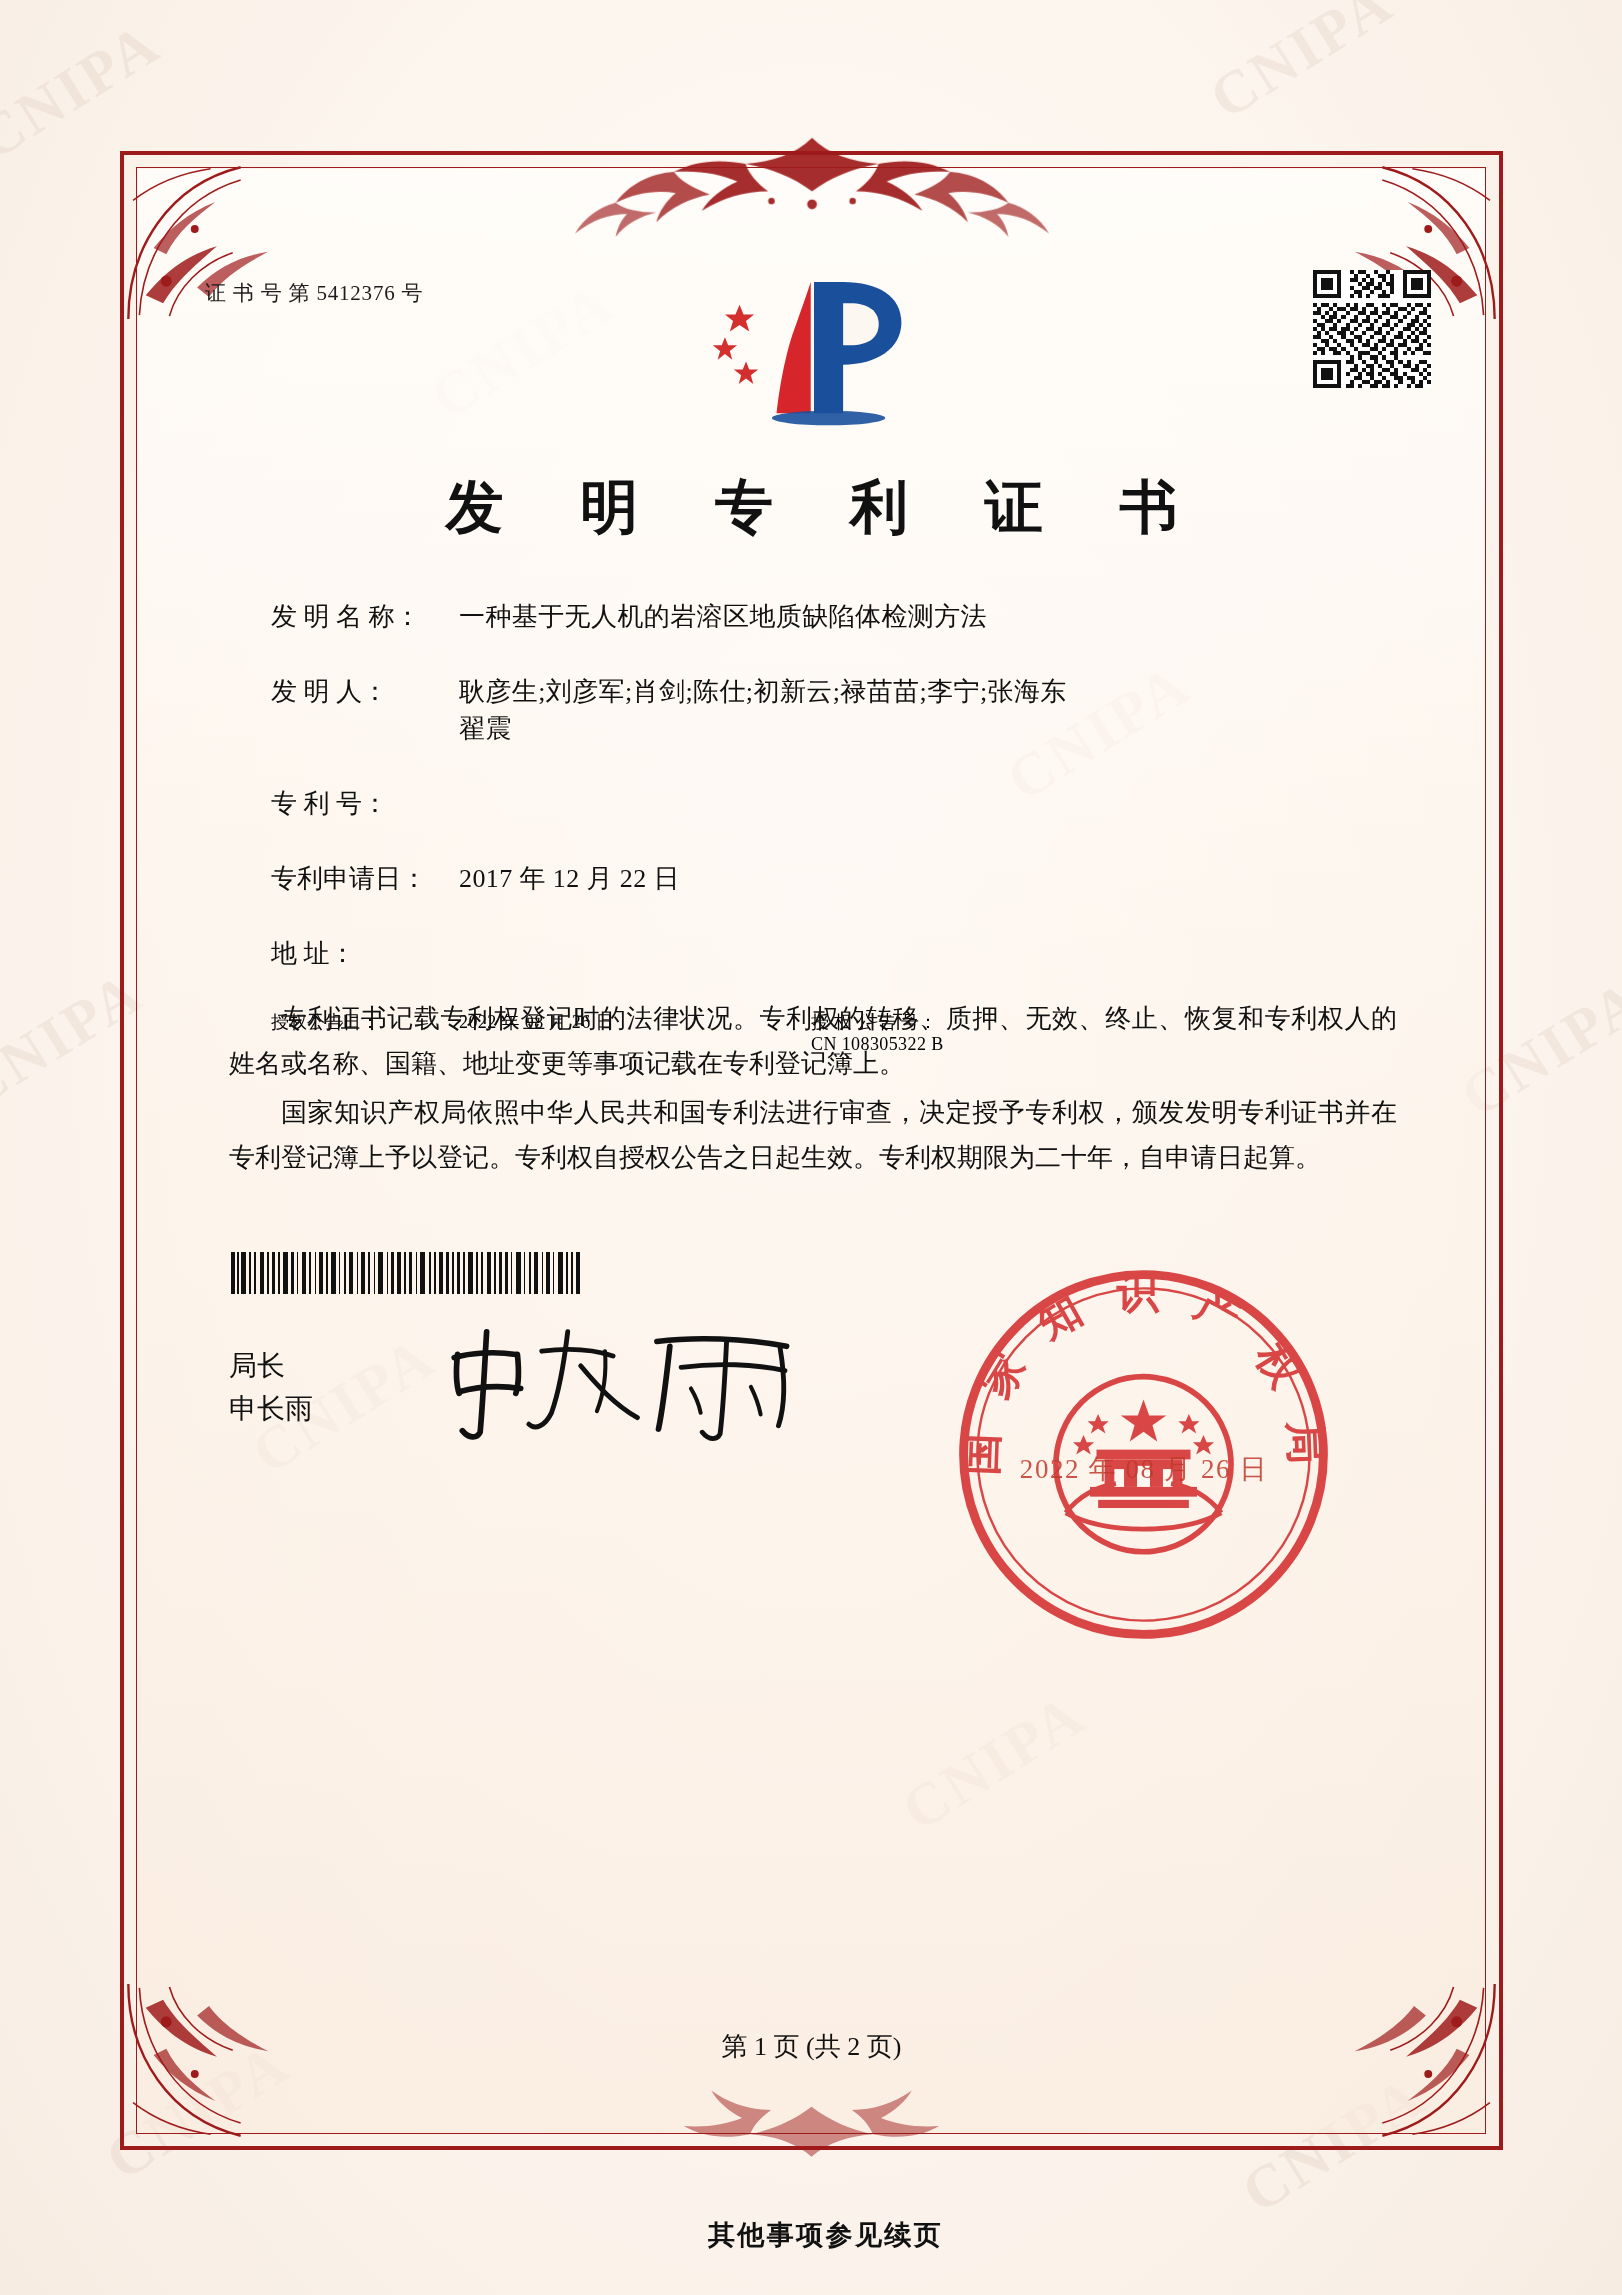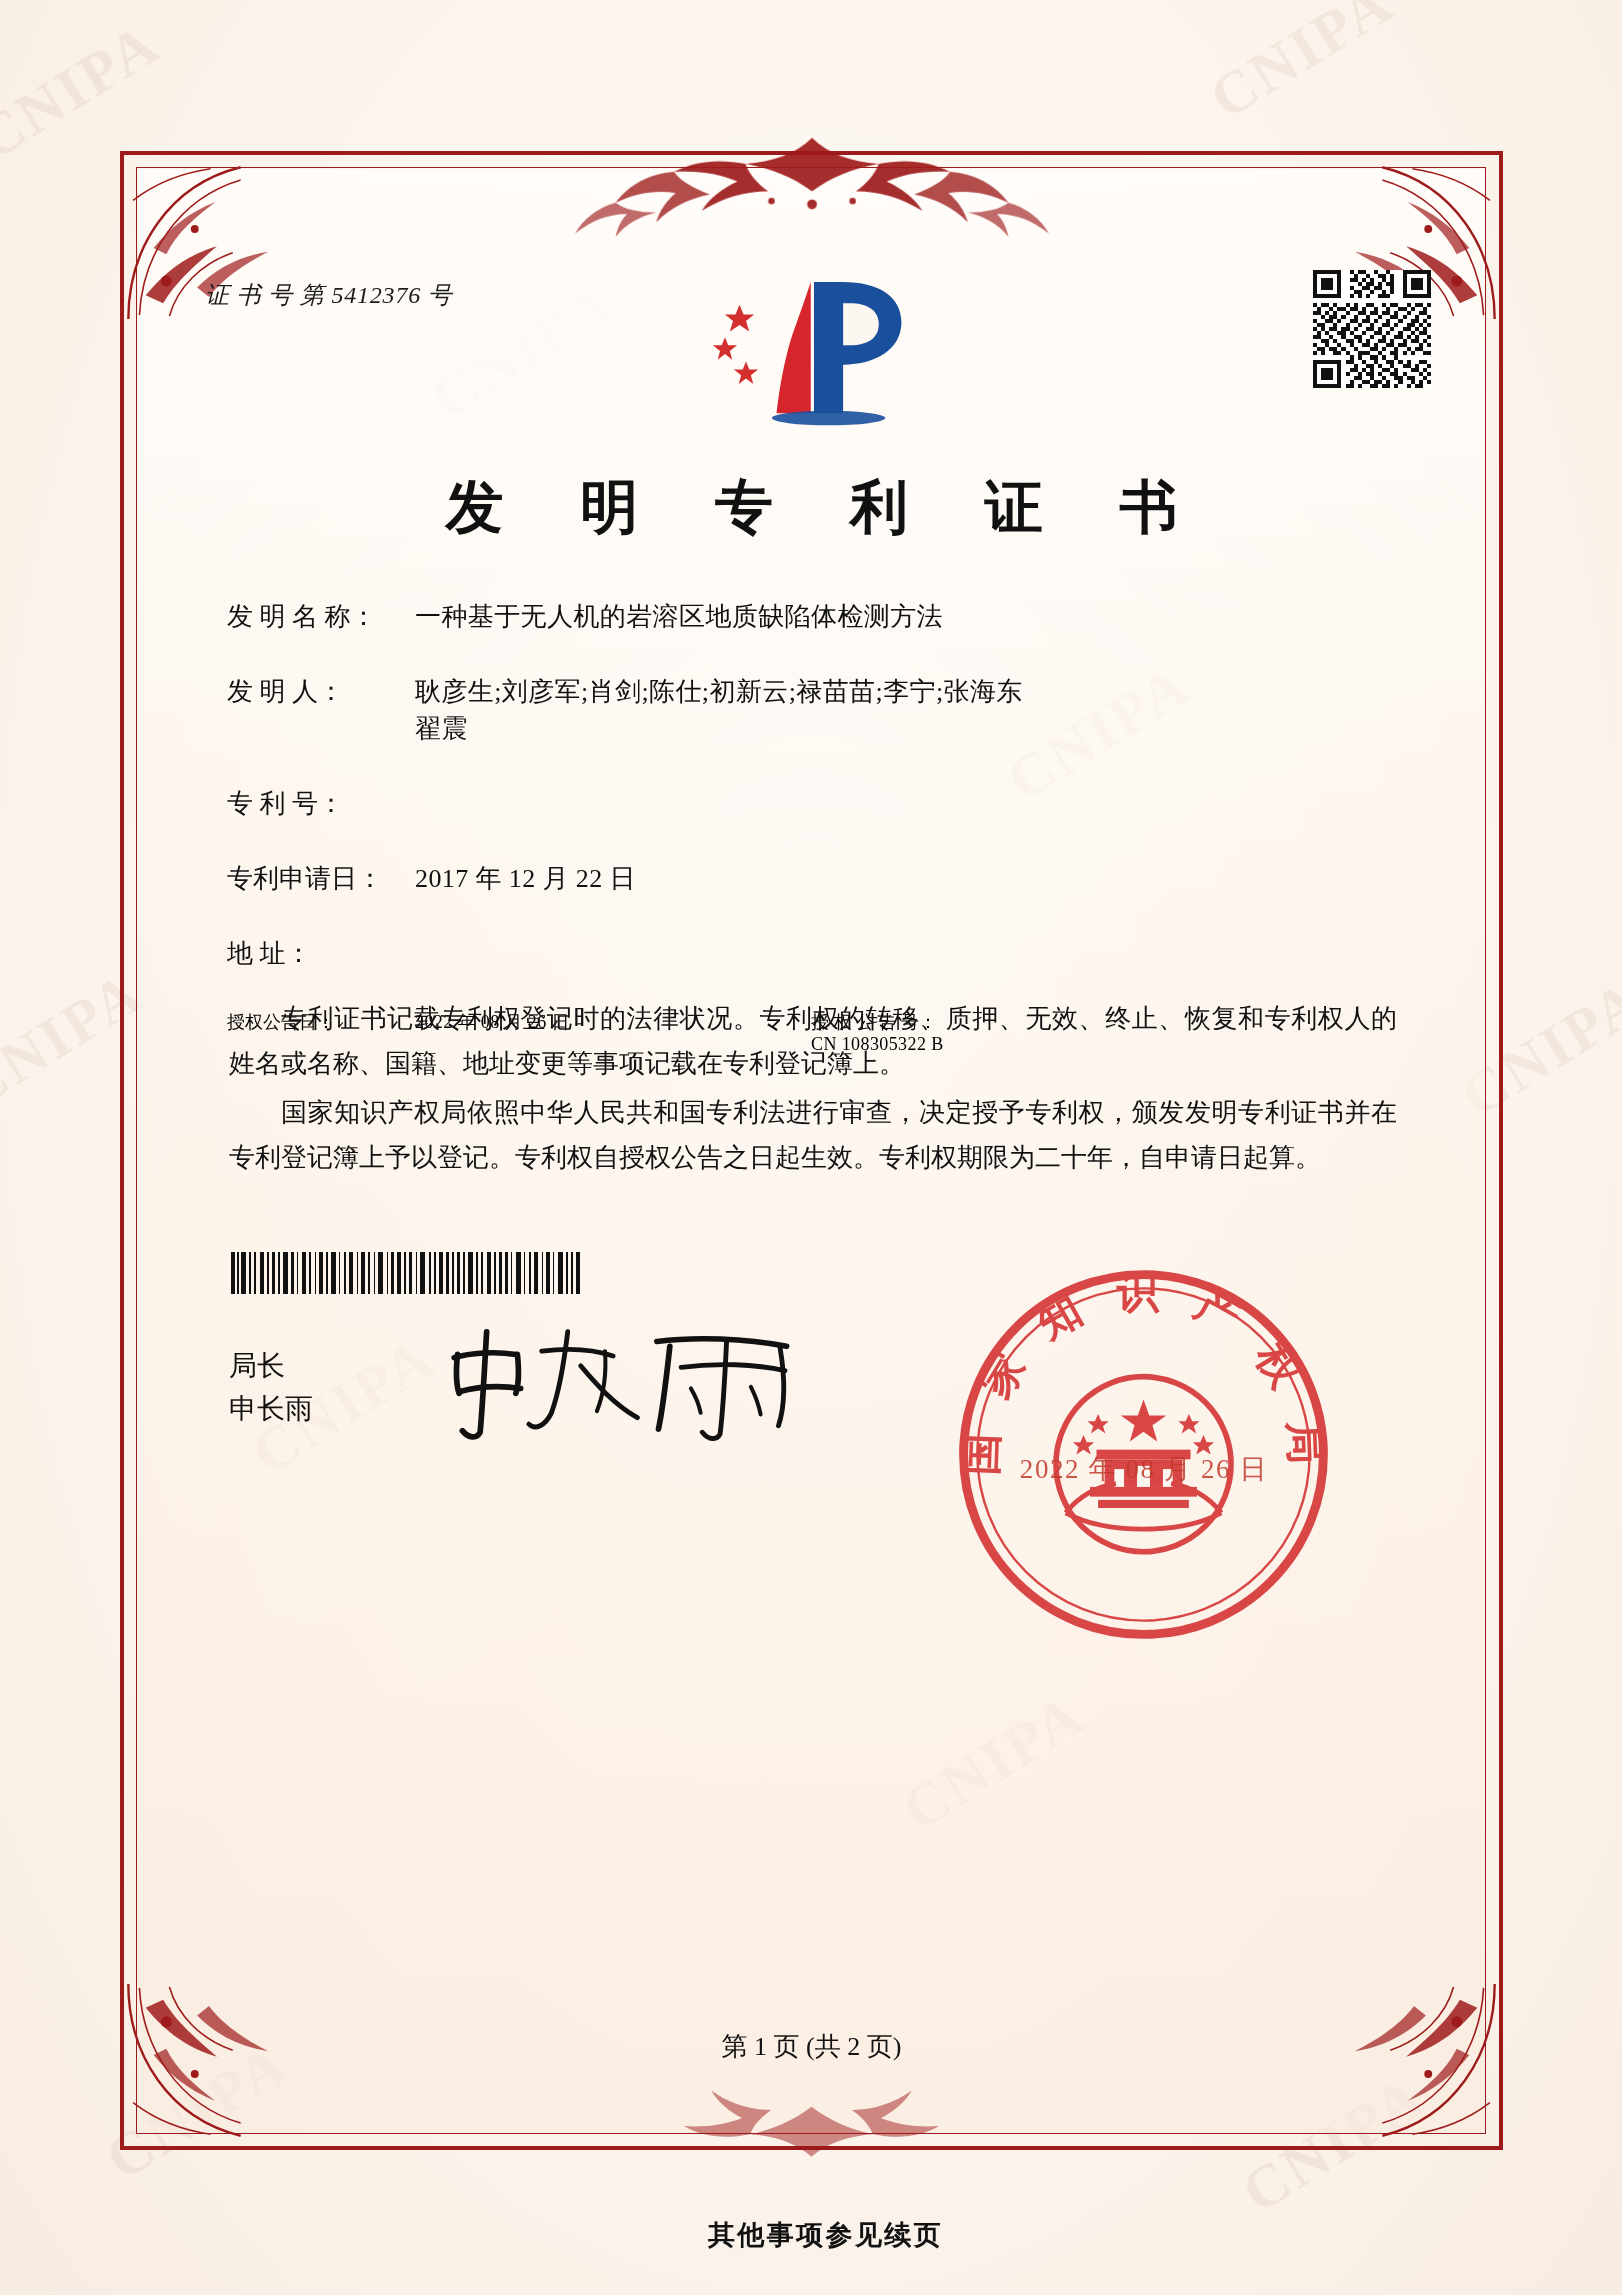--- a/index.html
+++ b/index.html
@@ -115,25 +115,24 @@
     left: 138px;
     top: 169px;
     width: 1347px;
     height: 1964px;
   }
 
   .cert-no {
     position: absolute;
     left: 67px;
     top: 110px;
-    font-size: 24px;
+    font-size: 21px;
     letter-spacing: 0.8px;
     color: #1b1b1b;
     white-space: nowrap;
-    font-style: italic;
   }
 
   .qr {
     position: absolute;
     right: 54px;
     top: 101px;
     width: 118px;
     height: 118px;
   }
   .qr svg { display:block; width:100%; height:100%; }
@@ -176,20 +175,21 @@
     margin-bottom: 38px;
     font-size: 26px;
     color: #111;
     line-height: 1.42;
   }
   .lbl {
     width: 188px;
     flex: none;
     white-space: nowrap;
     letter-spacing: 0px;
+    margin-left: 44px;
   }
   .val {
     flex: 1;
     white-space: pre-wrap;
     letter-spacing: 0.4px;
   }
   .val.mono-ish { letter-spacing: 1.3px; }
 
   .row-split { display: flex; align-items: flex-start; font-size: 18px; margin-bottom: 36px;}
   .split-left { display:flex; width: 584px; }

